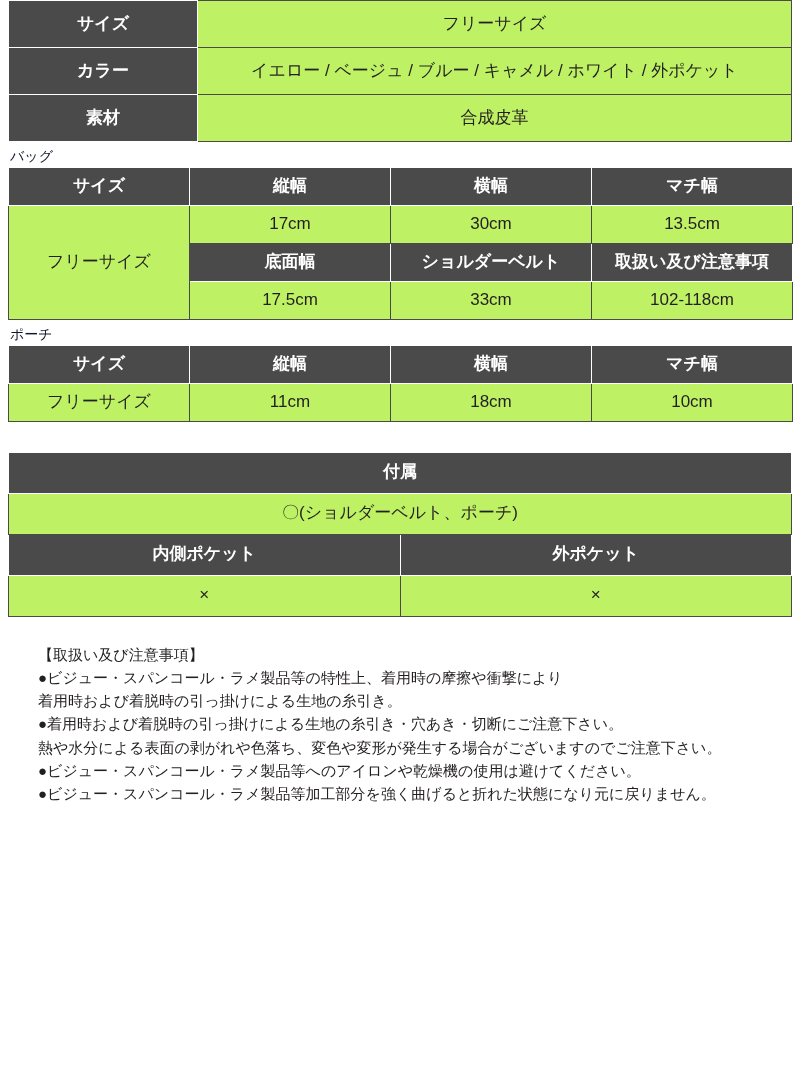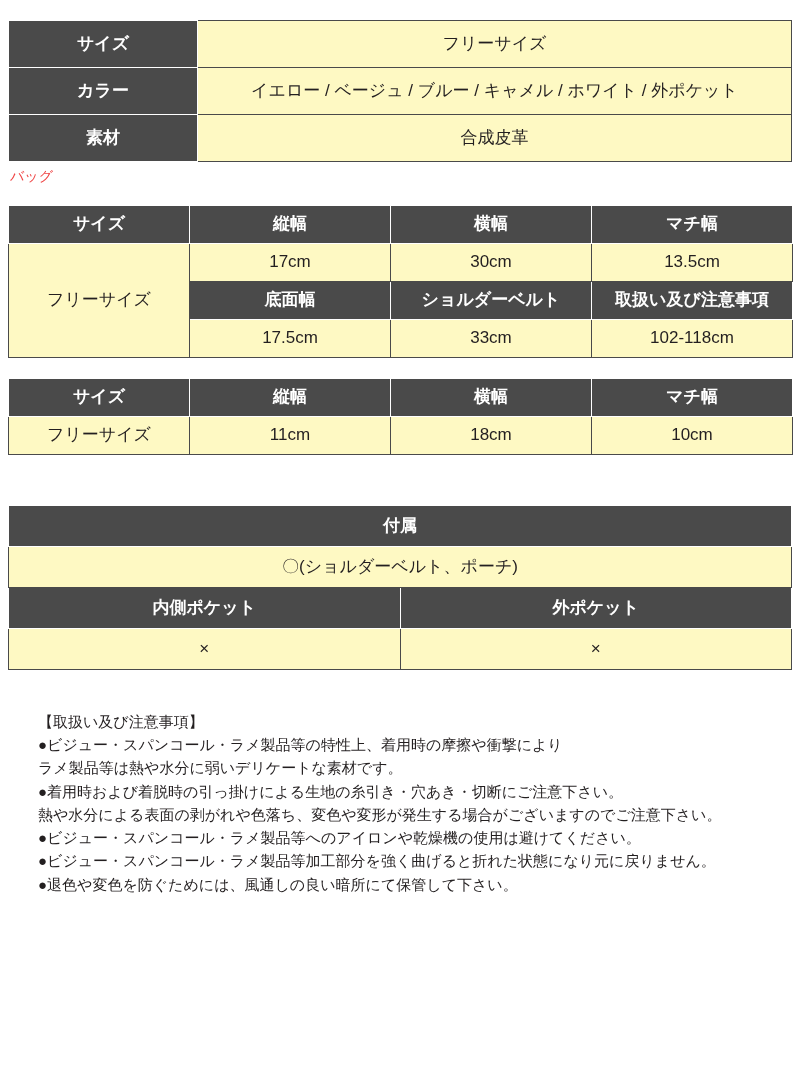--- a/index.html
+++ b/index.html
@@ -18,47 +18,46 @@
     width: 800px;
     height: 1067px;
     position: relative;
     box-sizing: border-box;
     padding: 0 8px;
   }
   table {
     border-collapse: collapse;
     width: 784px;
     table-layout: fixed;
-    margin-top: 20px;
   }
   td, th {
     border: 1px solid #ffffff;
     font-weight: normal;
     text-align: center;
     font-size: 17px;
     padding: 0;
     height: 37px;
     line-height: 1.2;
   }
   .dark {
     background: #4a4a4a;
     color: #ffffff;
     font-weight: bold;
   }
   .light {
-    background: #fef9c3;
+    background: #bef264;
     color: #231f20;
     border: 1px solid #4a4a4a;
   }
   .outer {
     border: 1px solid #4a4a4a;
   }
   .caption {
     font-size: 14px;
-    color: #ef4444;
+    color: #0f172a;
     margin: 6px 0 2px 2px;
     line-height: 1.2;
   }
   .spacer-lg { height: 30px; }
 
   
   .t-top td { height: 46px; }
   .t-top .lbl { width: 188px; }
 
   
@@ -70,21 +69,21 @@
   .t-pouch .c1 { width: 180px; }
   .t-pouch .c2, .t-pouch .c3, .t-pouch .c4 { width: 200px; }
 
   
   .t-acc td { height: 40px; }
 
   .notes {
     font-size: 15px;
     line-height: 1.55;
     color: #231f20;
-    margin-top: 40px;
+    margin-top: 26px;
     padding-left: 30px;
   }
   .notes .nline { white-space: pre; }
 </style>
 </head>
 <body>
 
 <div class="page">
 
   <table class="t-top outer">
@@ -126,20 +125,21 @@
         <td class="dark c4">取扱い及び注意事項</td>
       </tr>
       <tr>
         <td class="light c2">17.5cm</td>
         <td class="light c3">33cm</td>
         <td class="light c4">102-118cm</td>
       </tr>
     </tbody>
   </table>
 
+  <div class="caption">ポーチ</div>
 
   <table class="t-pouch outer">
     <tbody>
       <tr>
         <td class="dark c1">サイズ</td>
         <td class="dark c2">縦幅</td>
         <td class="dark c3">横幅</td>
         <td class="dark c4">マチ幅</td>
       </tr>
       <tr>
@@ -168,21 +168,20 @@
       <tr>
         <td class="light">×</td>
         <td class="light">×</td>
       </tr>
     </tbody>
   </table>
 
   <div class="notes">
     <div class="nline">【取扱い及び注意事項】</div>
     <div class="nline">●ビジュー・スパンコール・ラメ製品等の特性上、着用時の摩擦や衝撃により</div>
-    <div class="nline">ラメ製品等は熱や水分に弱いデリケートな素材です。</div>
+    <div class="nline">着用時および着脱時の引っ掛けによる生地の糸引き。</div>
     <div class="nline">●着用時および着脱時の引っ掛けによる生地の糸引き・穴あき・切断にご注意下さい。</div>
     <div class="nline">熱や水分による表面の剥がれや色落ち、変色や変形が発生する場合がございますのでご注意下さい。</div>
     <div class="nline">●ビジュー・スパンコール・ラメ製品等へのアイロンや乾燥機の使用は避けてください。</div>
     <div class="nline">●ビジュー・スパンコール・ラメ製品等加工部分を強く曲げると折れた状態になり元に戻りません。</div>
-    <div class="nline">●退色や変色を防ぐためには、風通しの良い暗所にて保管して下さい。</div>
   </div>
 
 </div>
 
 </body></html>

